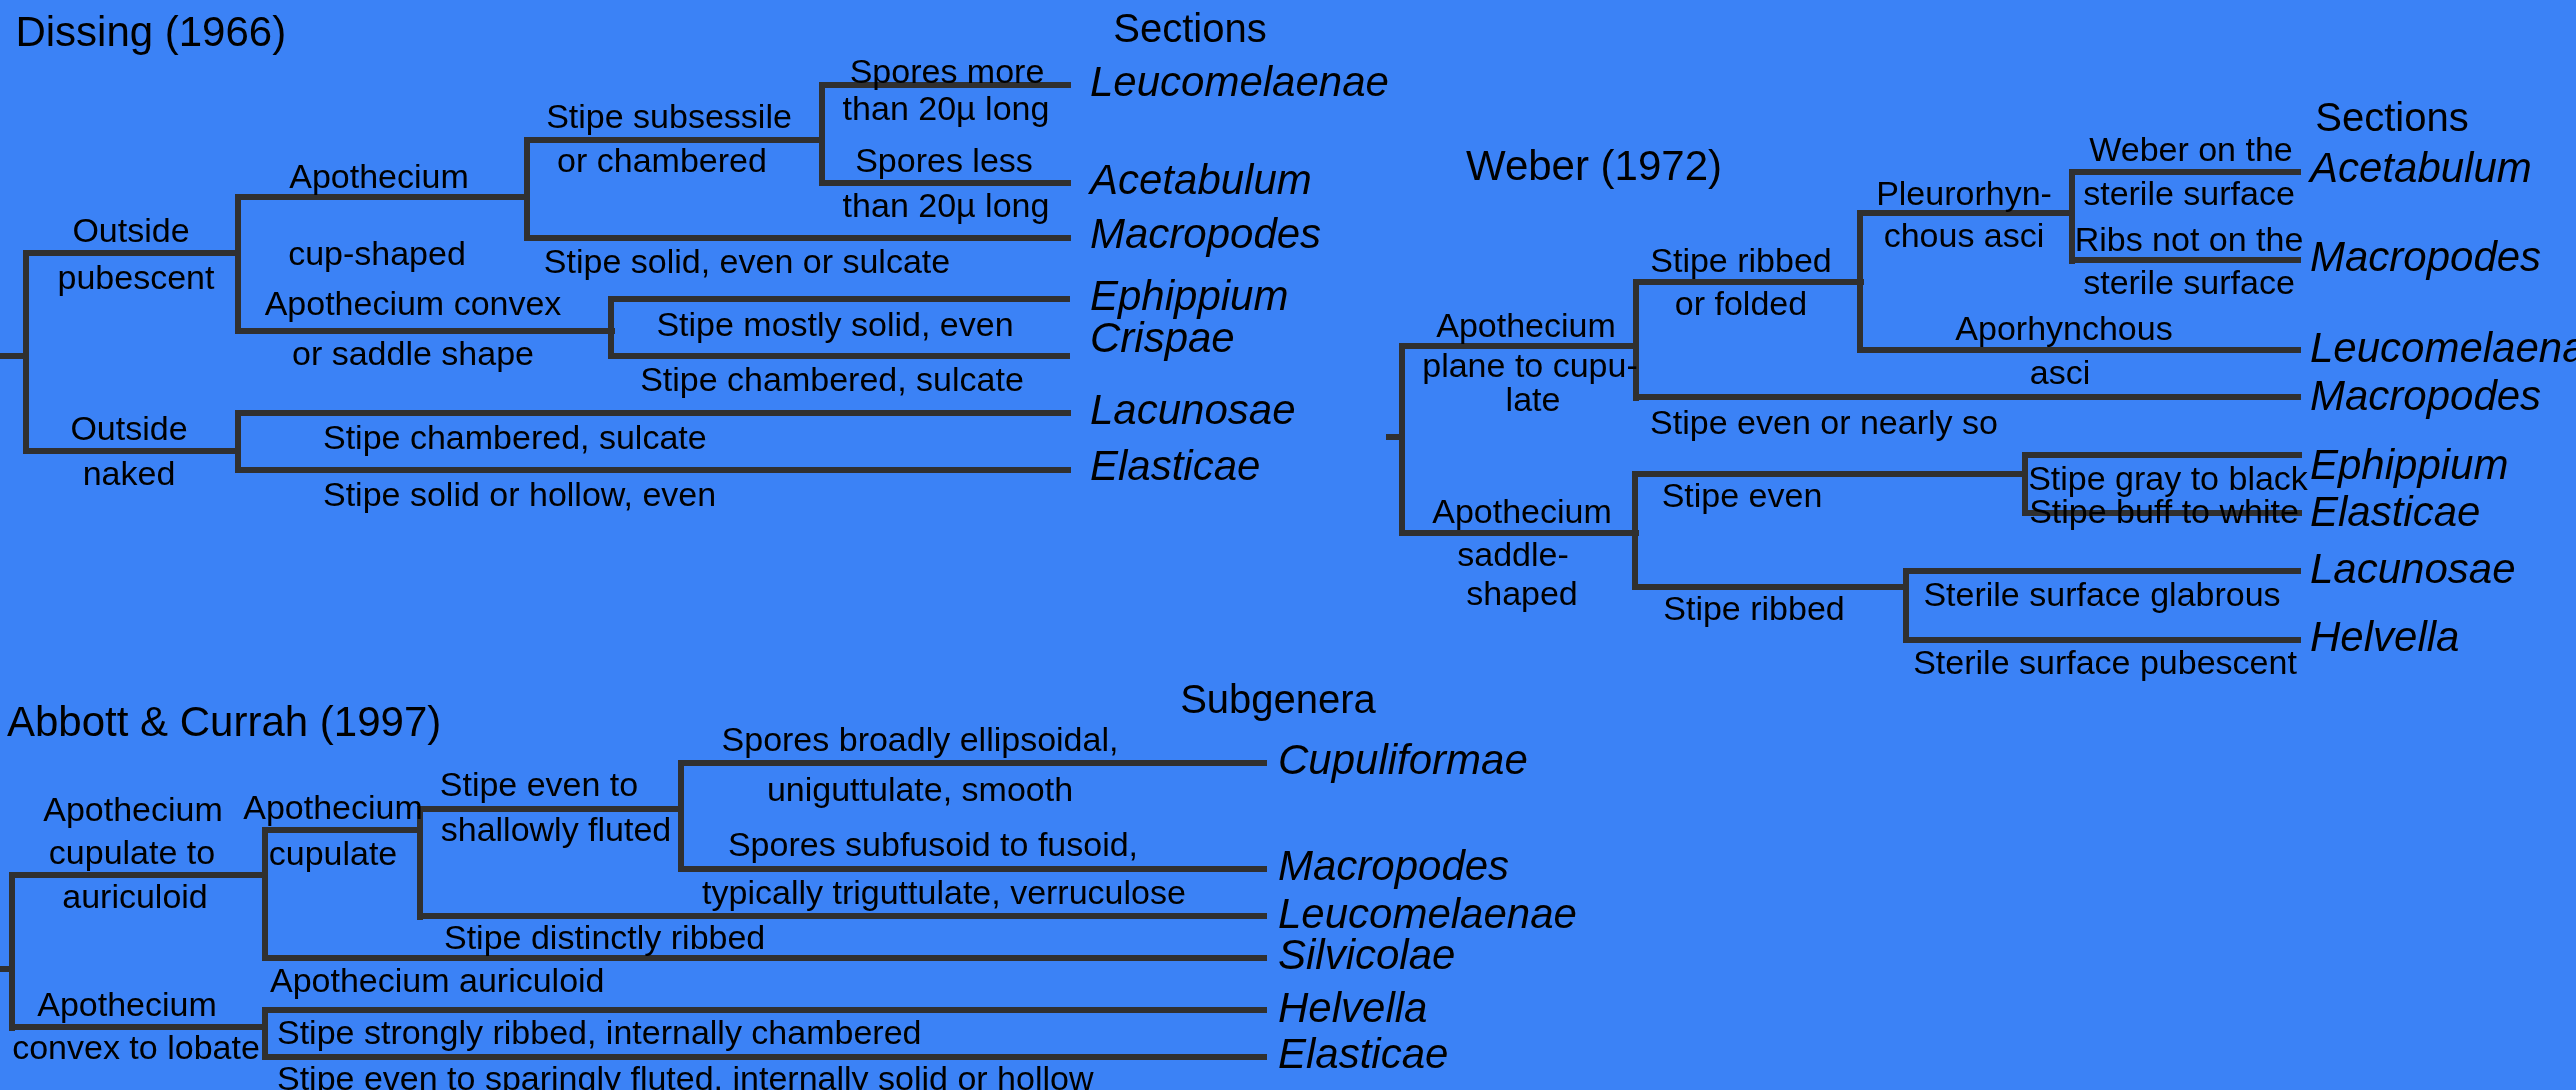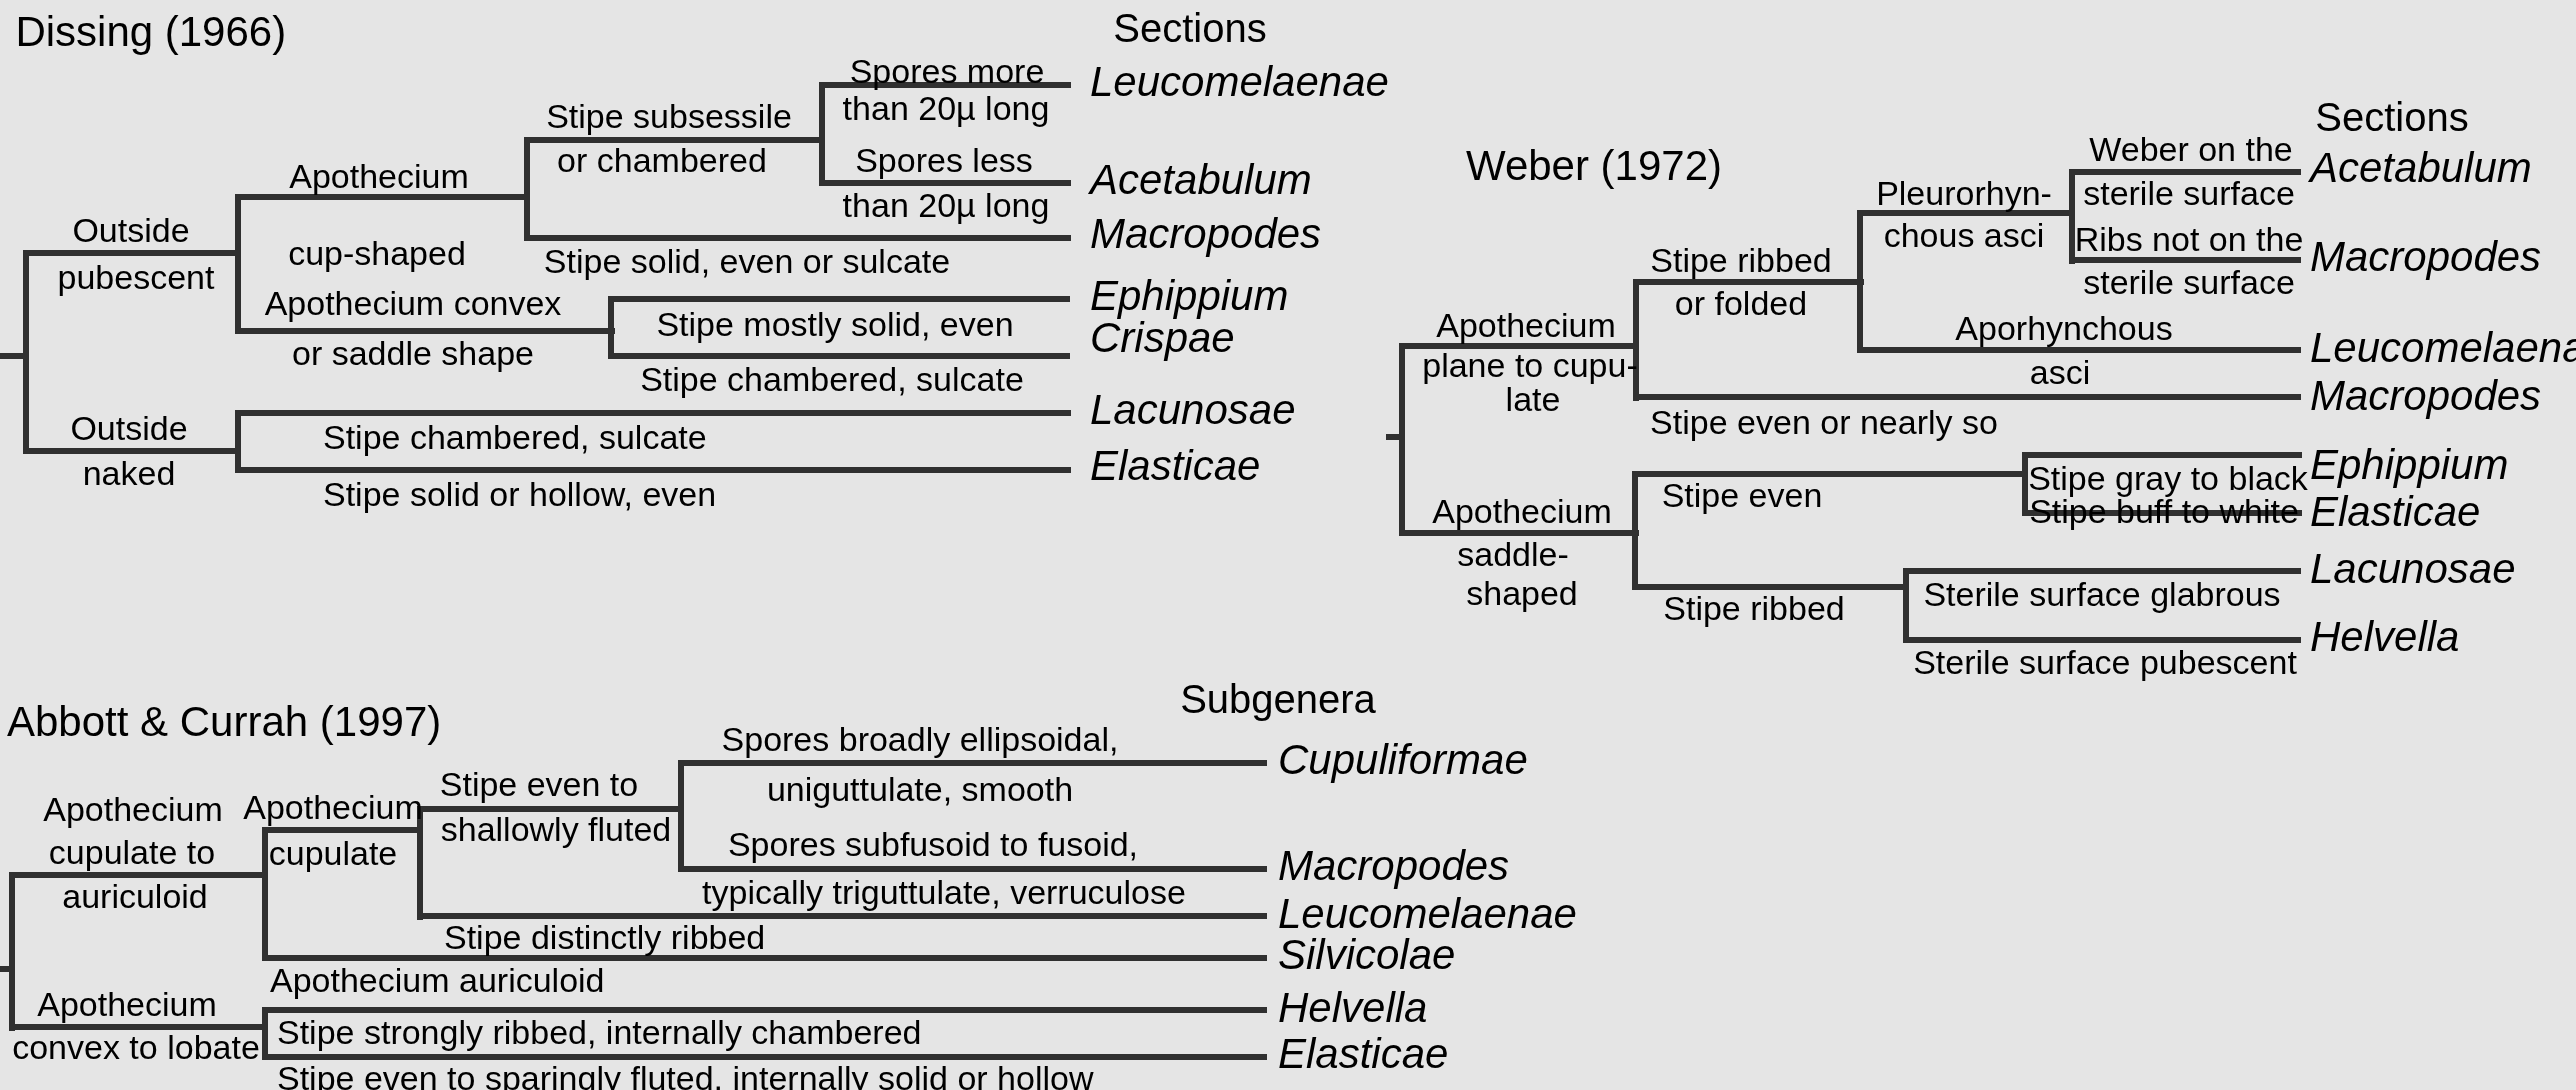--- a/index.html
+++ b/index.html
@@ -1,19 +1,19 @@
 <!DOCTYPE html>
 <html style="font-size:12.3px"><head>
 <meta charset="utf-8">
 <style>
   html,body{margin:0;padding:0;background:#ffffff;}
   #canvas{
     position:relative;
     width:2576px;height:1090px;
-    background:#e5e5e5;
+    background:#3b82f6;
     overflow:hidden;
     font-family:"Liberation Sans","DejaVu Sans",sans-serif;
     color:#000000;
   }
   .h{position:absolute;height:6.2px;background:#303030;}
   .v{position:absolute;width:6.2px;background:#303030;}
   .t{position:absolute;font-size:34px;line-height:1;white-space:nowrap;transform:translateX(-50%);}
   .tl{position:absolute;font-size:34px;line-height:1;white-space:nowrap;}
   .lab{position:absolute;font-size:42px;line-height:1;font-style:italic;white-space:nowrap;}
   .hdr{position:absolute;font-size:40px;line-height:1;white-space:nowrap;transform:translateX(-50%);}

